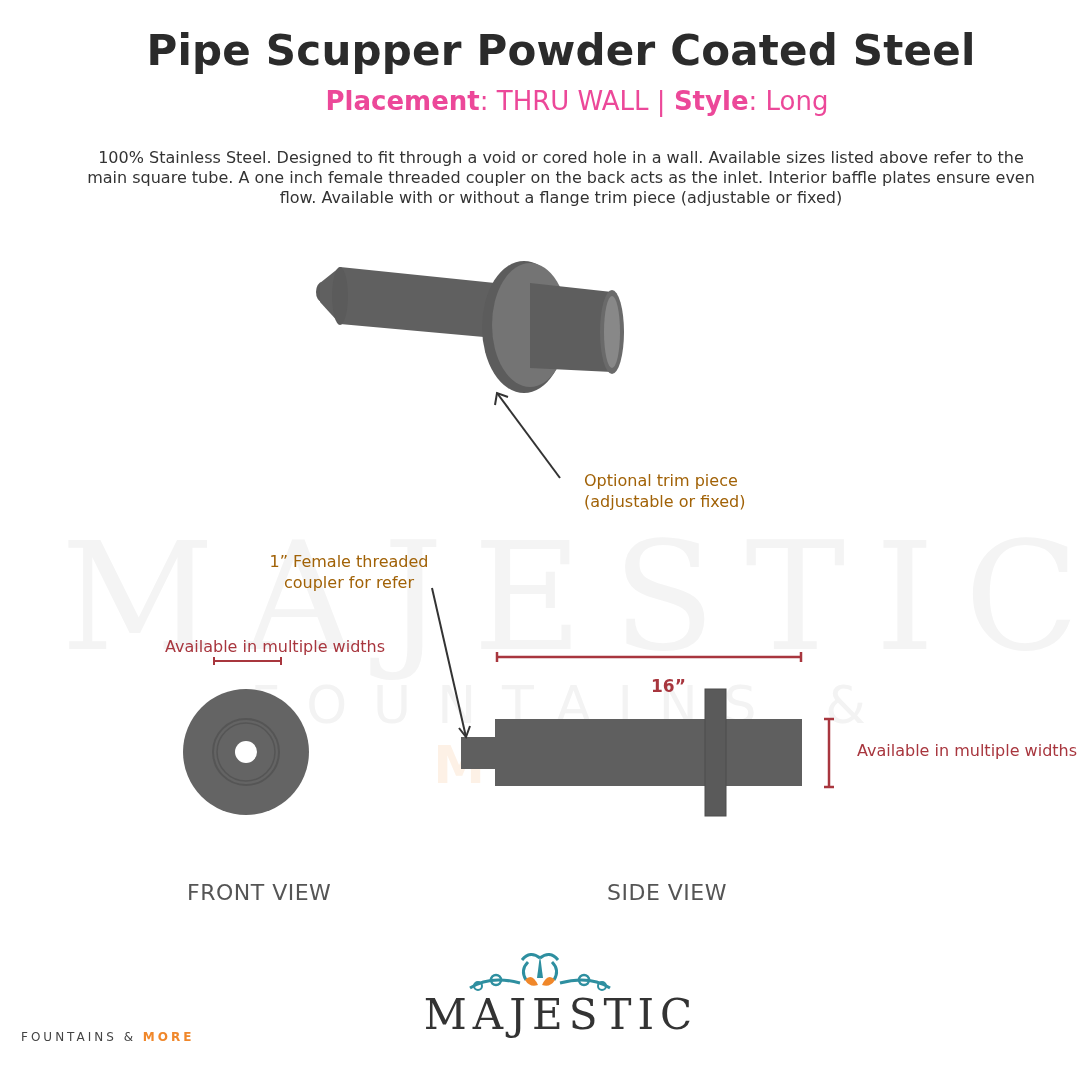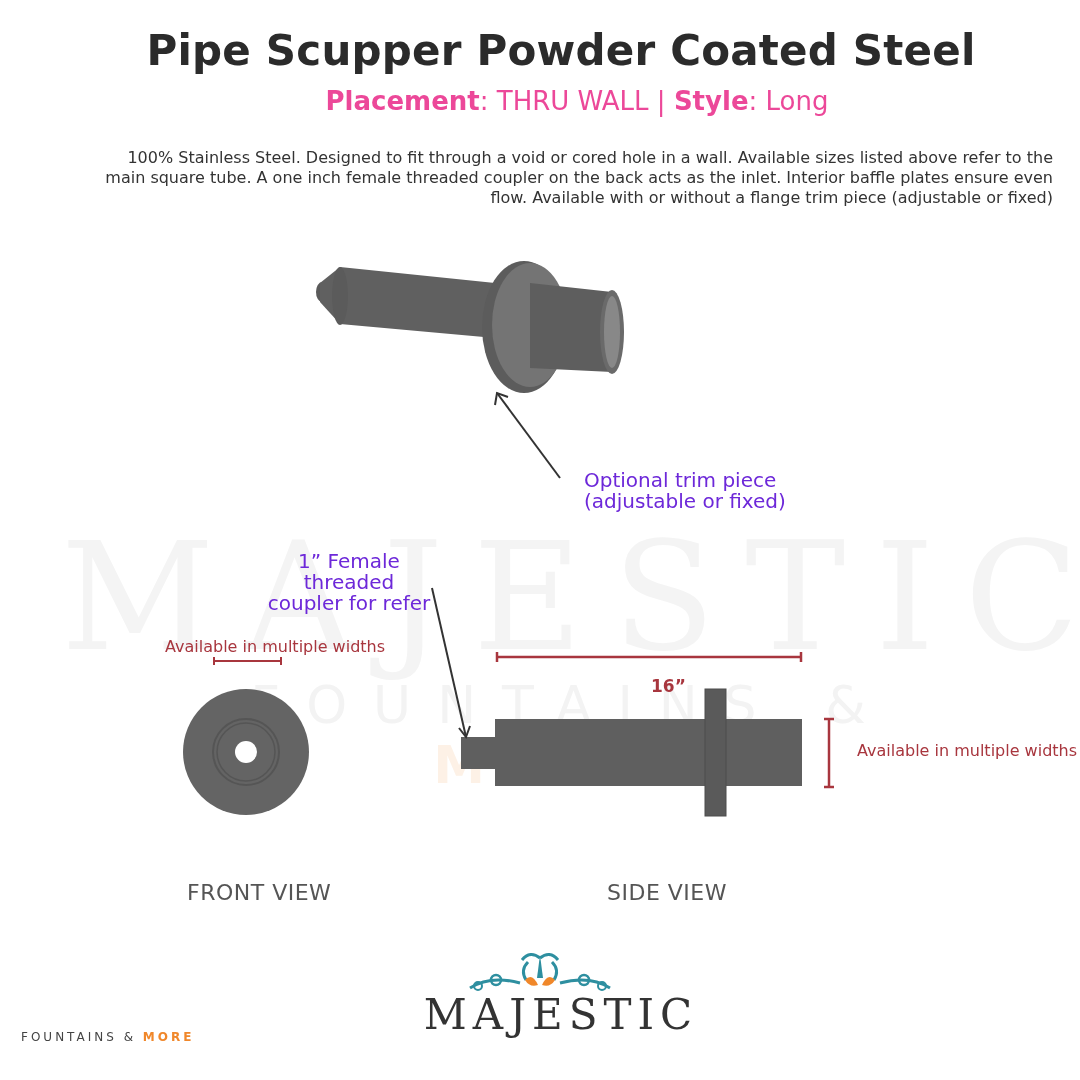--- a/index.html
+++ b/index.html
@@ -2,26 +2,26 @@
 <html><head>
 <meta charset="utf-8">
 <style>
   html, body { margin:0; padding:0; background:#ffffff; }
   body { width:1080px; height:1080px; position:relative; overflow:hidden;
          font-family:"DejaVu Sans", sans-serif; color:#2e2e2e; }
   .abs { position:absolute;padding-left:21px; }
   .title { left:0; width:1080px; top:26px; text-align:center; font-size:42px; font-weight:bold; color:#2b2b2b; letter-spacing:0.2px; }
   .subtitle { left:16px; width:1080px; top:86px; text-align:center; font-size:26px; color:#ec4899; }
   .subtitle b { font-weight:bold; }
-  .desc { left:72px; width:960px; top:148px; text-align:right; font-size:16px; line-height:20px; color:#333; }
+  .desc { left:60px; width:960px; top:148px; text-align:center; font-size:16px; line-height:20px; color:#333; }
   .watermark-big { left:40px; top:510px; width:1000px; text-align:center; font-family:"DejaVu Serif", serif;
                    font-size:150px; letter-spacing:30px; color:#f4f4f4; }
   .watermark-small { left:150px; top:675px; width:800px; text-align:center; font-size:52px; letter-spacing:26px; color:#f3f3f3; }
   .watermark-small .more { color:#fdf1e6; font-weight:bold; }
-  .callout { font-size:20px; color:#6d28d9; line-height:21px; }
+  .callout { font-size:16px; color:#a16207; line-height:21px; }
   .red { color:#a8363e; font-size:16px; }
   .view-label { font-size:22px; color:#555; letter-spacing:0.5px; }
   .logo-text { left:0; width:1080px; top:990px; text-align:center; font-family:"DejaVu Serif", serif; font-size:42px; color:#333; letter-spacing:6px; }
   .logo-sub { left:0; width:1080px; top:1030px; text-align:left; font-size:12px; letter-spacing:3px; color:#444; }
   .logo-sub .more { color:#f0872a; font-weight:bold; }
   svg { position:absolute; left:0; top:0; }
 </style>
 </head>
 <body>
 

